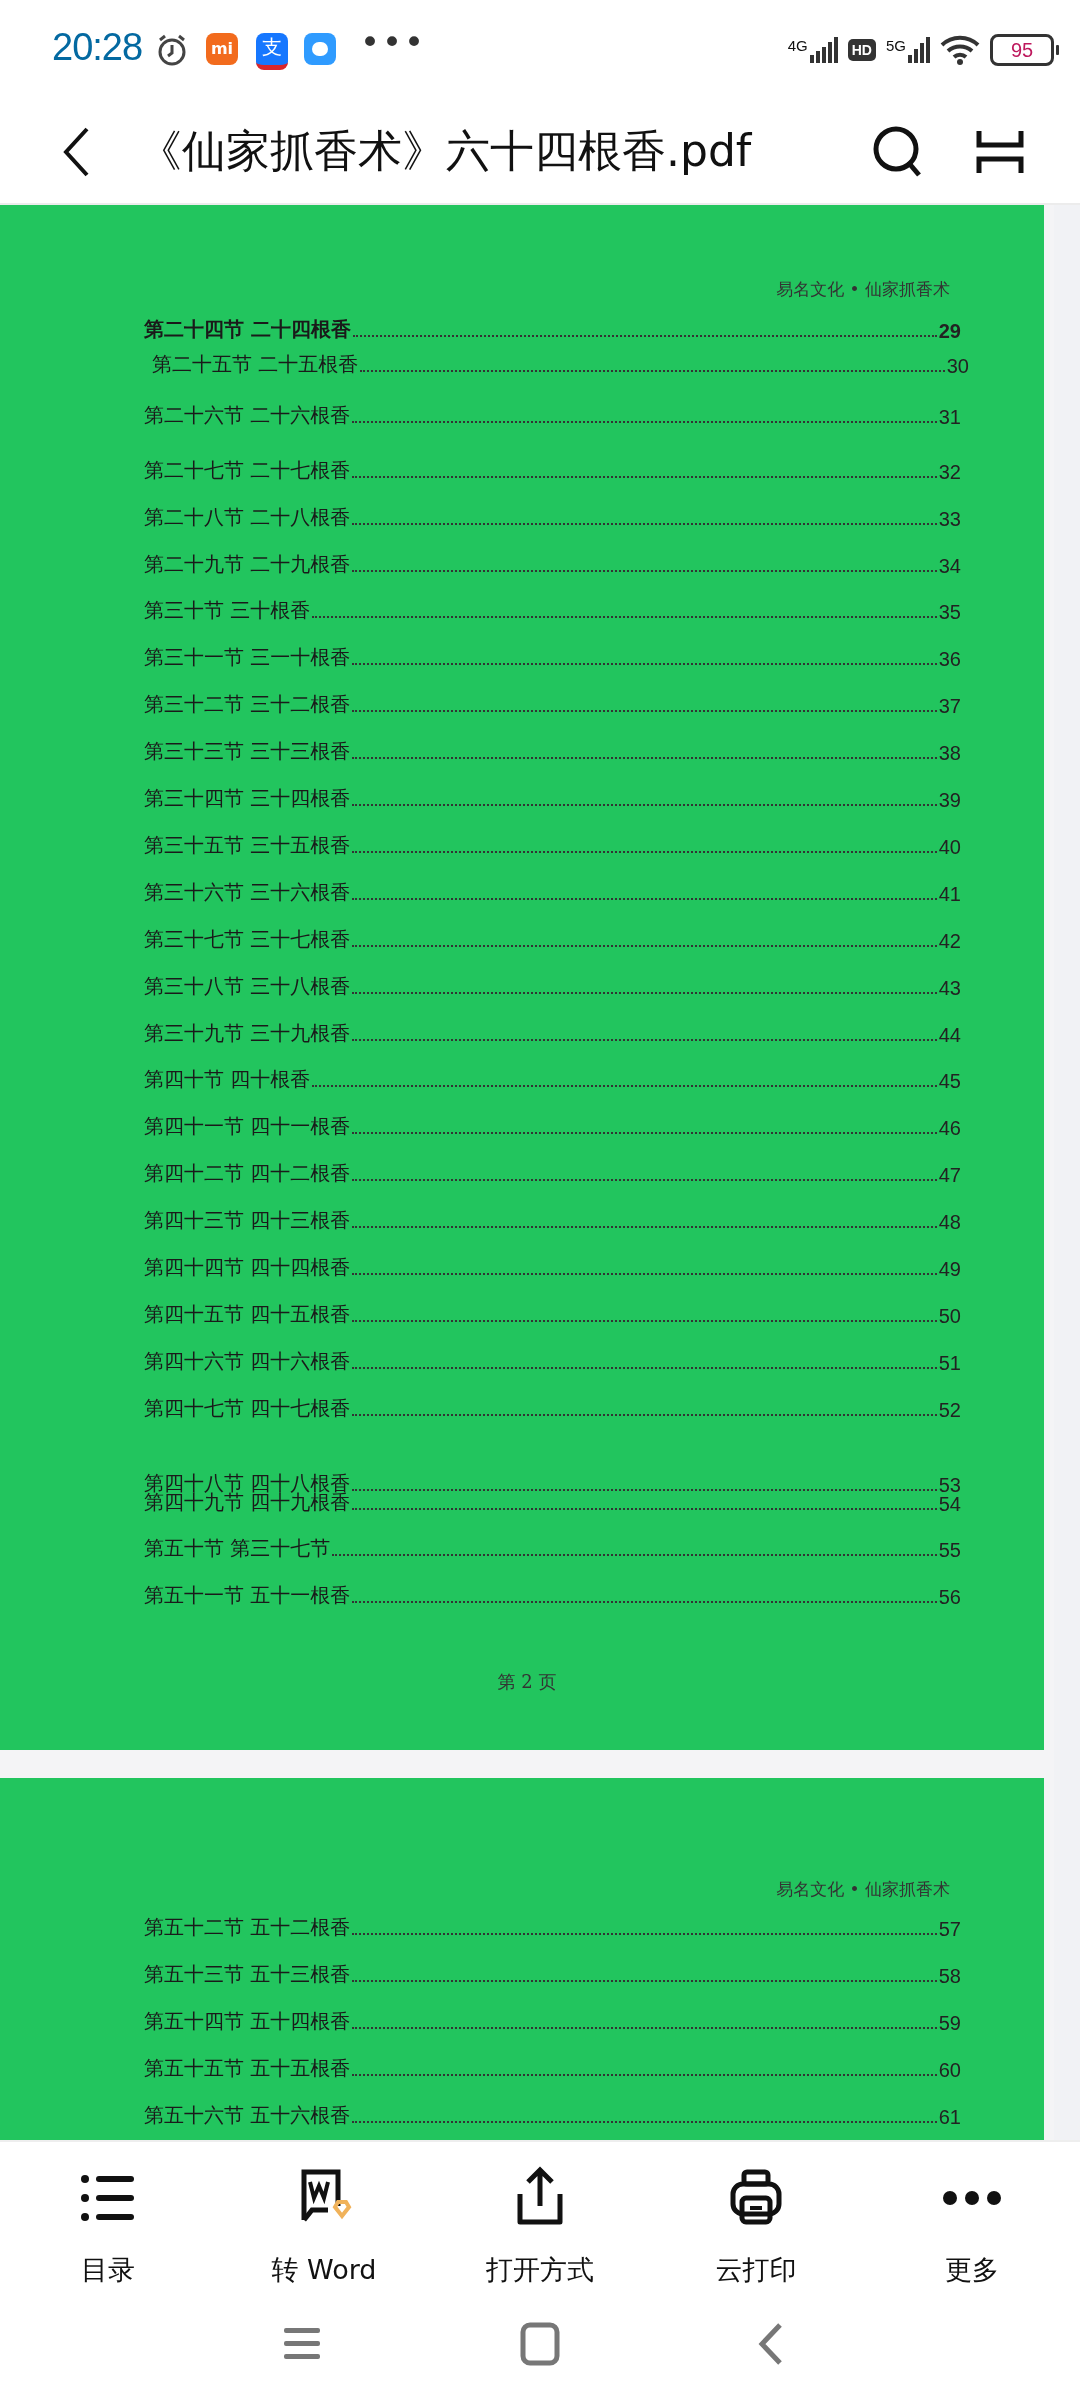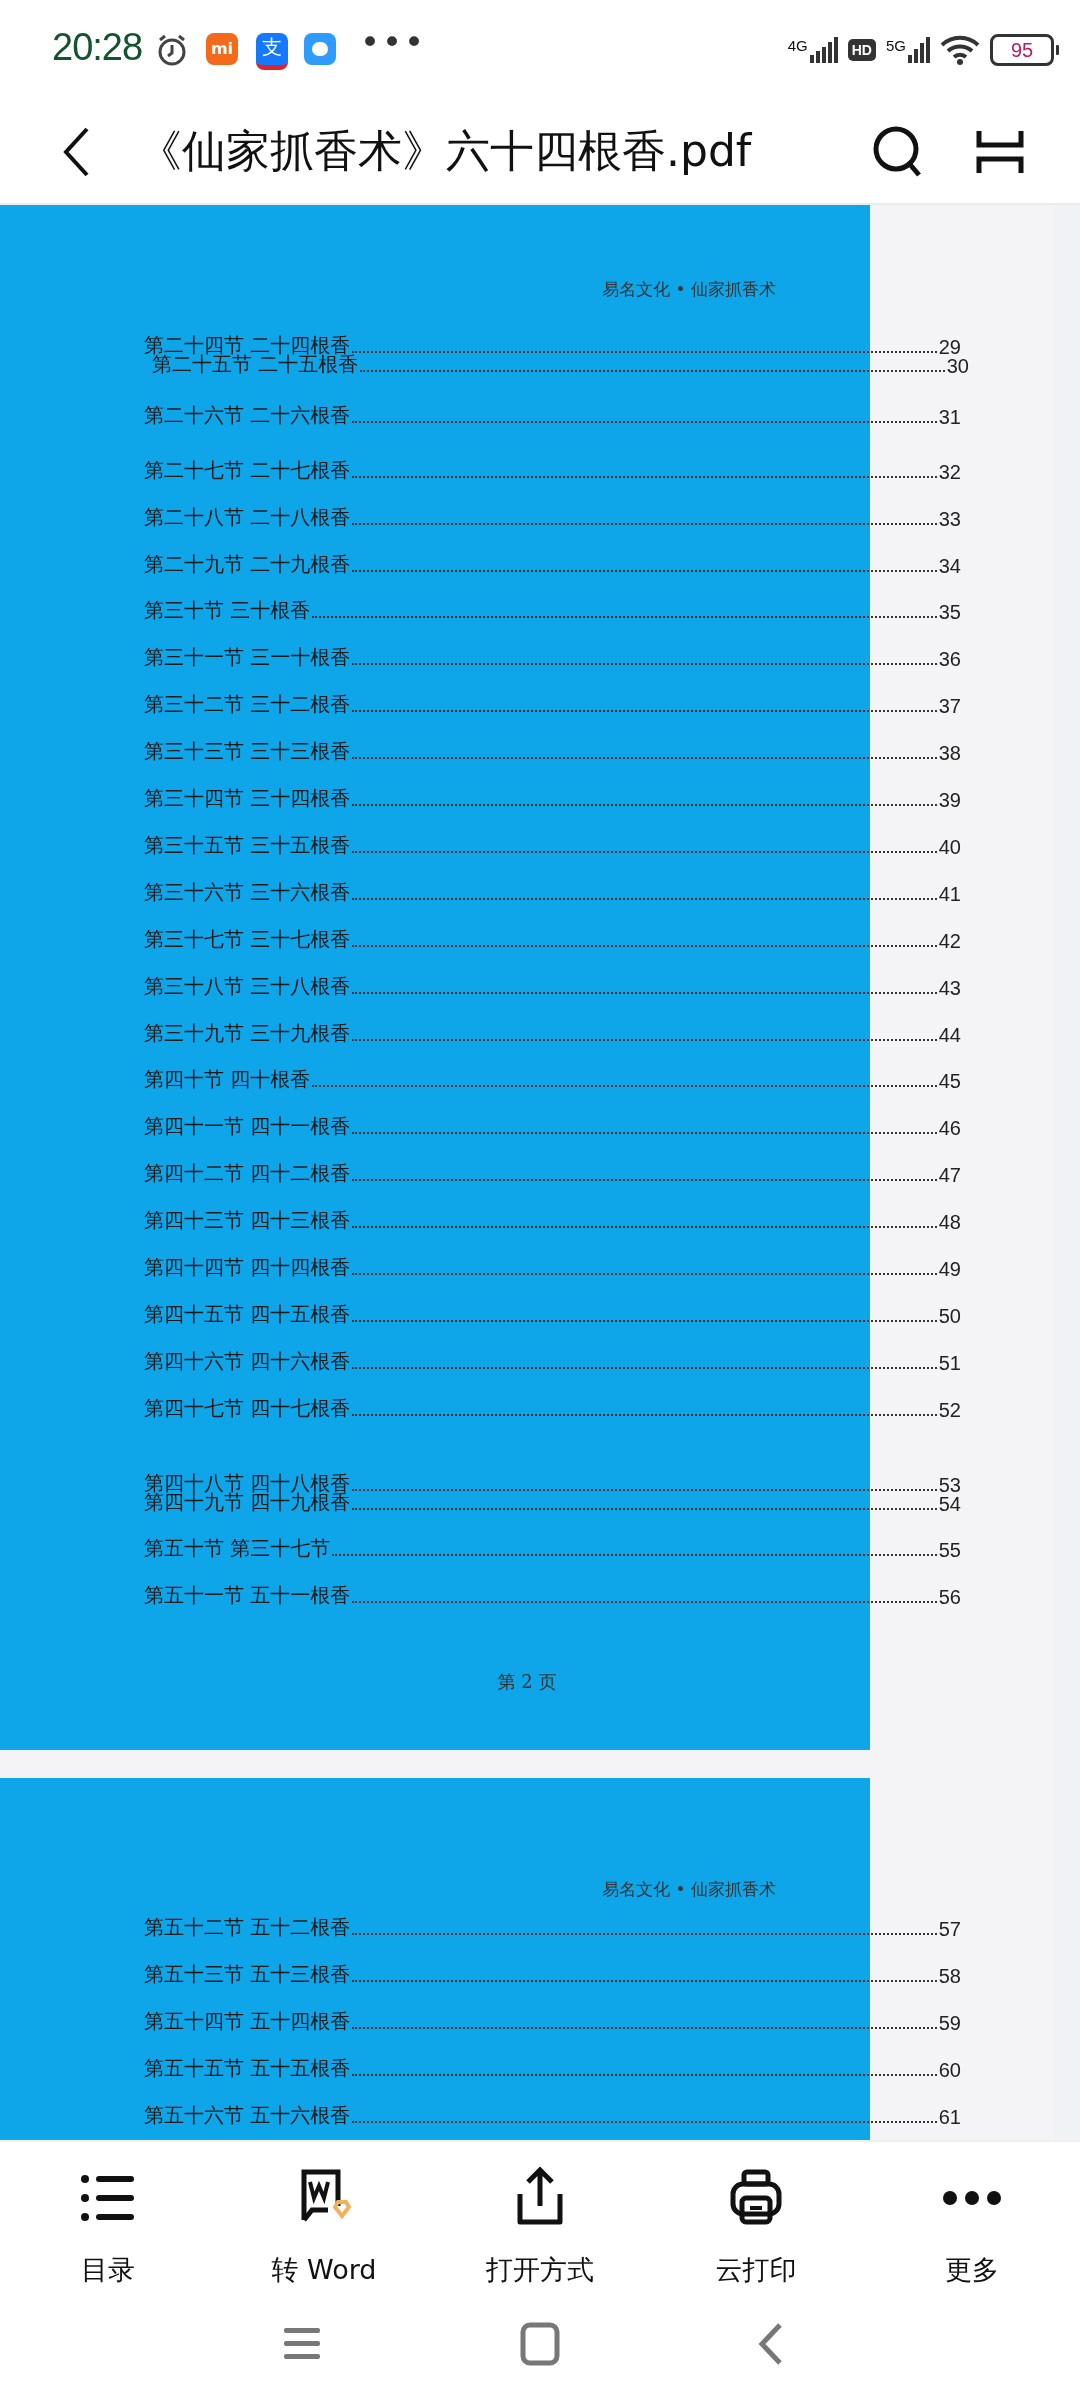--- a/index.html
+++ b/index.html
@@ -1,31 +1,31 @@
 <!DOCTYPE html>
 <html><head>
 <meta charset="utf-8">
 <style>
   html, body { margin:0; padding:0; }
   body { width:1080px; height:2400px; background:#f4f4f6; position:relative; overflow:hidden;
          font-family:"DejaVu Sans", sans-serif; color:#111; }
   .statusbar { position:absolute; left:0; top:0; width:1080px; height:100px; background:#fff; }
-  .sb-time { position:absolute; left:52px; top:26px; font-size:38px; color:#14532d; letter-spacing:-1px; font-family:"Liberation Sans", sans-serif; }
+  .sb-time { position:absolute; left:52px; top:26px; font-size:38px; color:#0369a1; letter-spacing:-1px; font-family:"Liberation Sans", sans-serif; }
   .sb-app { position:absolute; top:33px; width:32px; height:32px; border-radius:8px; }
   .sb-dots { position:absolute; left:360px; top:22px; font-size:34px; color:#333; letter-spacing:2px; }
   .sb-right { position:absolute; right:26px; top:30px; height:40px; display:flex; align-items:center; gap:10px; }
   .batt { width:58px; height:26px; border:3px solid #333; border-radius:8px; display:flex; align-items:center; justify-content:center;
           font-size:20px; color:#be185d; position:relative; font-family:"Liberation Sans", sans-serif; }
   .batt:after { content:""; position:absolute; right:-8px; top:8px; width:3px; height:10px; background:#333; border-radius:1px; }
   .hd { background:#333; color:#fff; font-size:14px; font-weight:bold; border-radius:5px; padding:3px 4px; font-family:"Liberation Sans", sans-serif; }
   .topbar { position:absolute; left:0; top:100px; width:1080px; height:103px; background:#fff; border-bottom:2px solid #ececec; }
   .title { position:absolute; left:138px; top:22px; font-size:44px; color:#111; white-space:nowrap; }
   .icon-btn { position:absolute; display:flex; align-items:center; justify-content:center; }
   .viewer { position:absolute; left:0; top:205px; width:1080px; height:1935px; overflow:hidden; background:#f4f4f6; }
-  .page { position:absolute; left:0; width:870px; background:#0ea5e9; }
+  .page { position:absolute; left:0; width:1044px; background:#22c55e; }
   .page-header { position:absolute; right:94px; font-family:"DejaVu Serif", serif; font-size:17px; color:#333; }
   .toc-row { position:absolute; left:144px; width:817px; height:30px; display:flex; align-items:flex-end;
              font-family:"DejaVu Serif", serif; font-size:20px; color:#1a1a1a; }
   .toc-title { white-space:nowrap; }
   .toc-dots { flex:1; border-bottom:2px dotted #333; margin:0 2px 6px 2px; height:1px; }
   .toc-page { font-family:"Liberation Sans", sans-serif; font-size:20px; color:#222; }
   .page-footer { position:absolute; left:0; width:1054px; text-align:center; font-family:"DejaVu Serif", serif; font-size:18px; color:#333; }
   .scrollstrip { position:absolute; right:0; top:0; width:26px; height:100%; background:#f1f2f5; }
   .bottombar { position:absolute; left:0; top:2140px; width:1080px; height:260px; background:#fff; border-top:2px solid #eee; }
   .tool { position:absolute; top:16px; width:160px; text-align:center; }
@@ -95,21 +95,21 @@
         <path d="M4 4v14h42V4M4 46V32h42v14" stroke="#111" stroke-width="5" fill="none"></path>
       </svg>
   </div>
 </div>
 
 <div class="viewer">
 
   <div class="page" style="top:0;height:1545px;">
     <div class="page-header" style="top:73px;">易名文化 • 仙家抓香术</div>
     <div id="page0-rows">
-        <div class="toc-row" style="top: 124px;">
+        <div class="toc-row" style="top: 108px; font-weight: bold;">
           <span class="toc-title">第二十四节  二十四根香</span>
           <span class="toc-dots"></span>
           <span class="toc-page">29</span>
         </div>
         <div class="toc-row" style="top: 143px; margin-left: 8px;">
           <span class="toc-title">第二十五节  二十五根香</span>
           <span class="toc-dots"></span>
           <span class="toc-page">30</span>
         </div>
         <div class="toc-row" style="top: 194px;">

